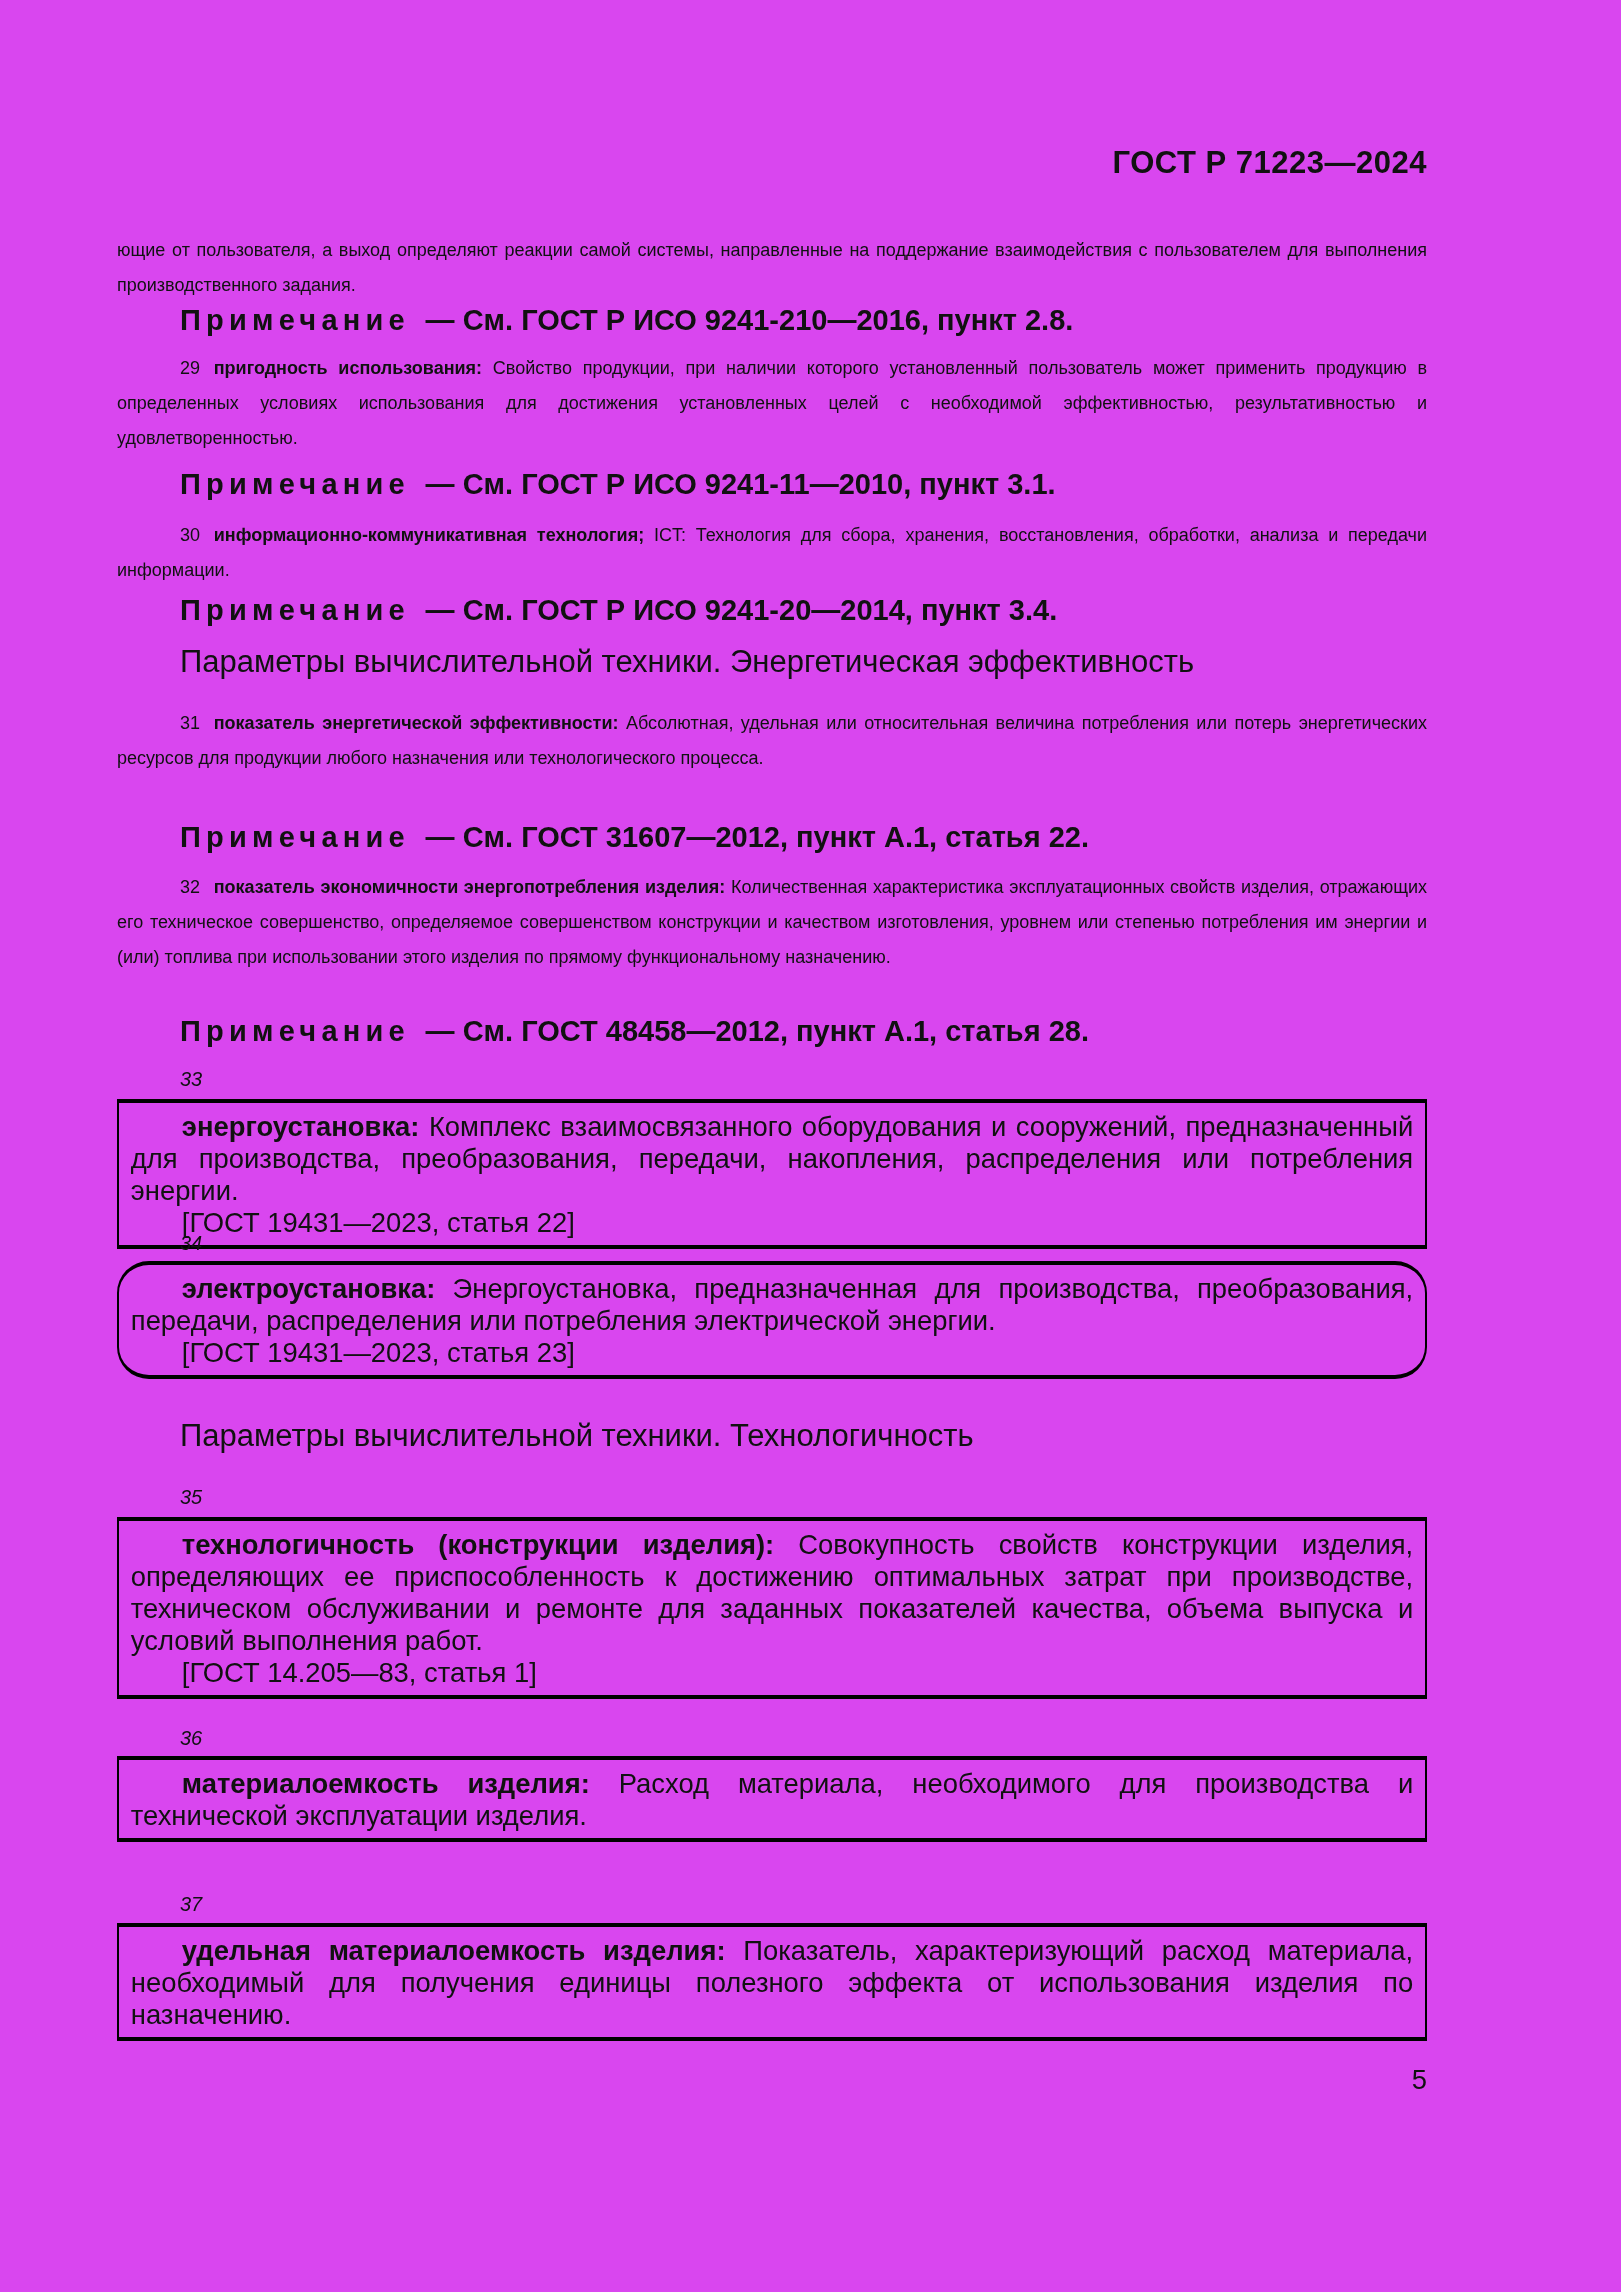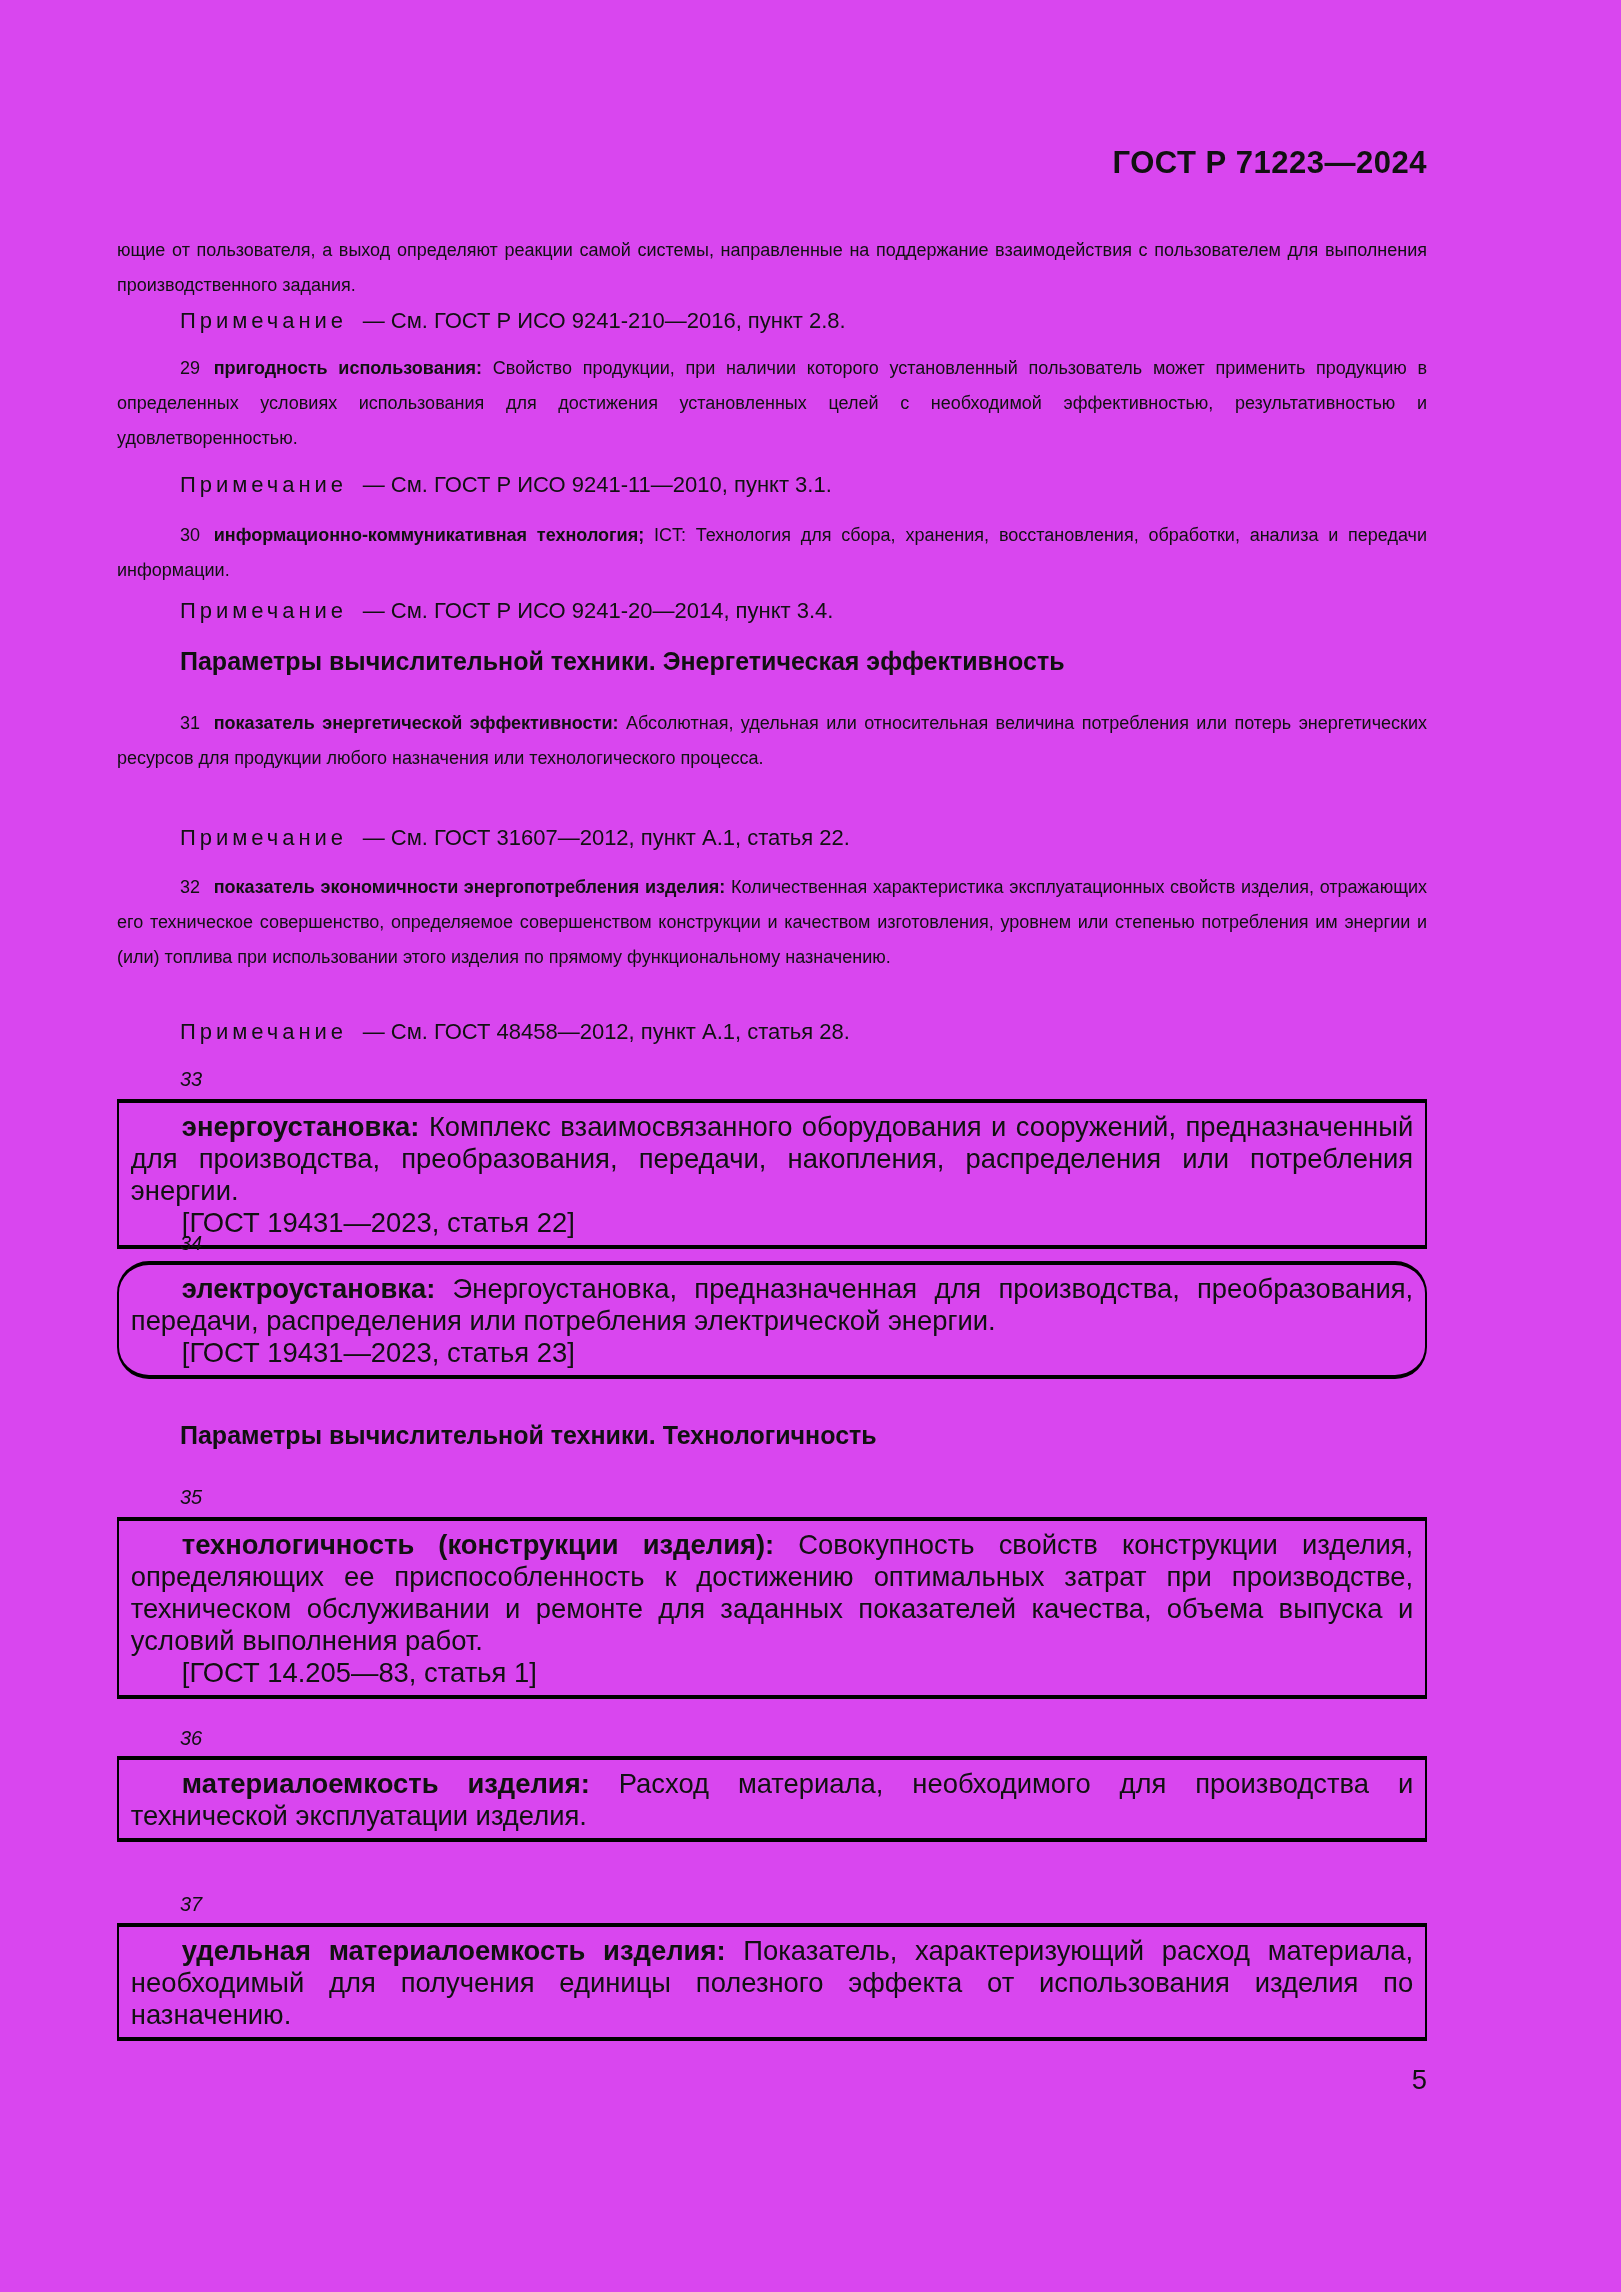--- a/index.html
+++ b/index.html
@@ -22,28 +22,29 @@
     letter-spacing: 0.5px;
   }
   .body {
     font-size: 18px;
     line-height: 35px;
     text-align: justify;
   }
   .para { text-indent: 63px; }
   .t-num { margin-right: 13.7px; }
   .note {
-    font-size: 22px;
+    font-size: 29px;
     line-height: 29px;
+    font-weight: bold;
   }
   .note-indent { padding-left: 63px; }
   .note-label { letter-spacing: 0.18em; margin-right: 15.7px; }
   .heading {
-    font-weight: bold;
-    font-size: 25px;
+    font-weight: normal;
+    font-size: 31px;
     line-height: 33px;
     text-indent: 63px;
   }
   .clause-num {
     font-size: 20px;
     line-height: 32px;
     text-indent: 63px;
     font-style: italic;
   }
   .term-box {

